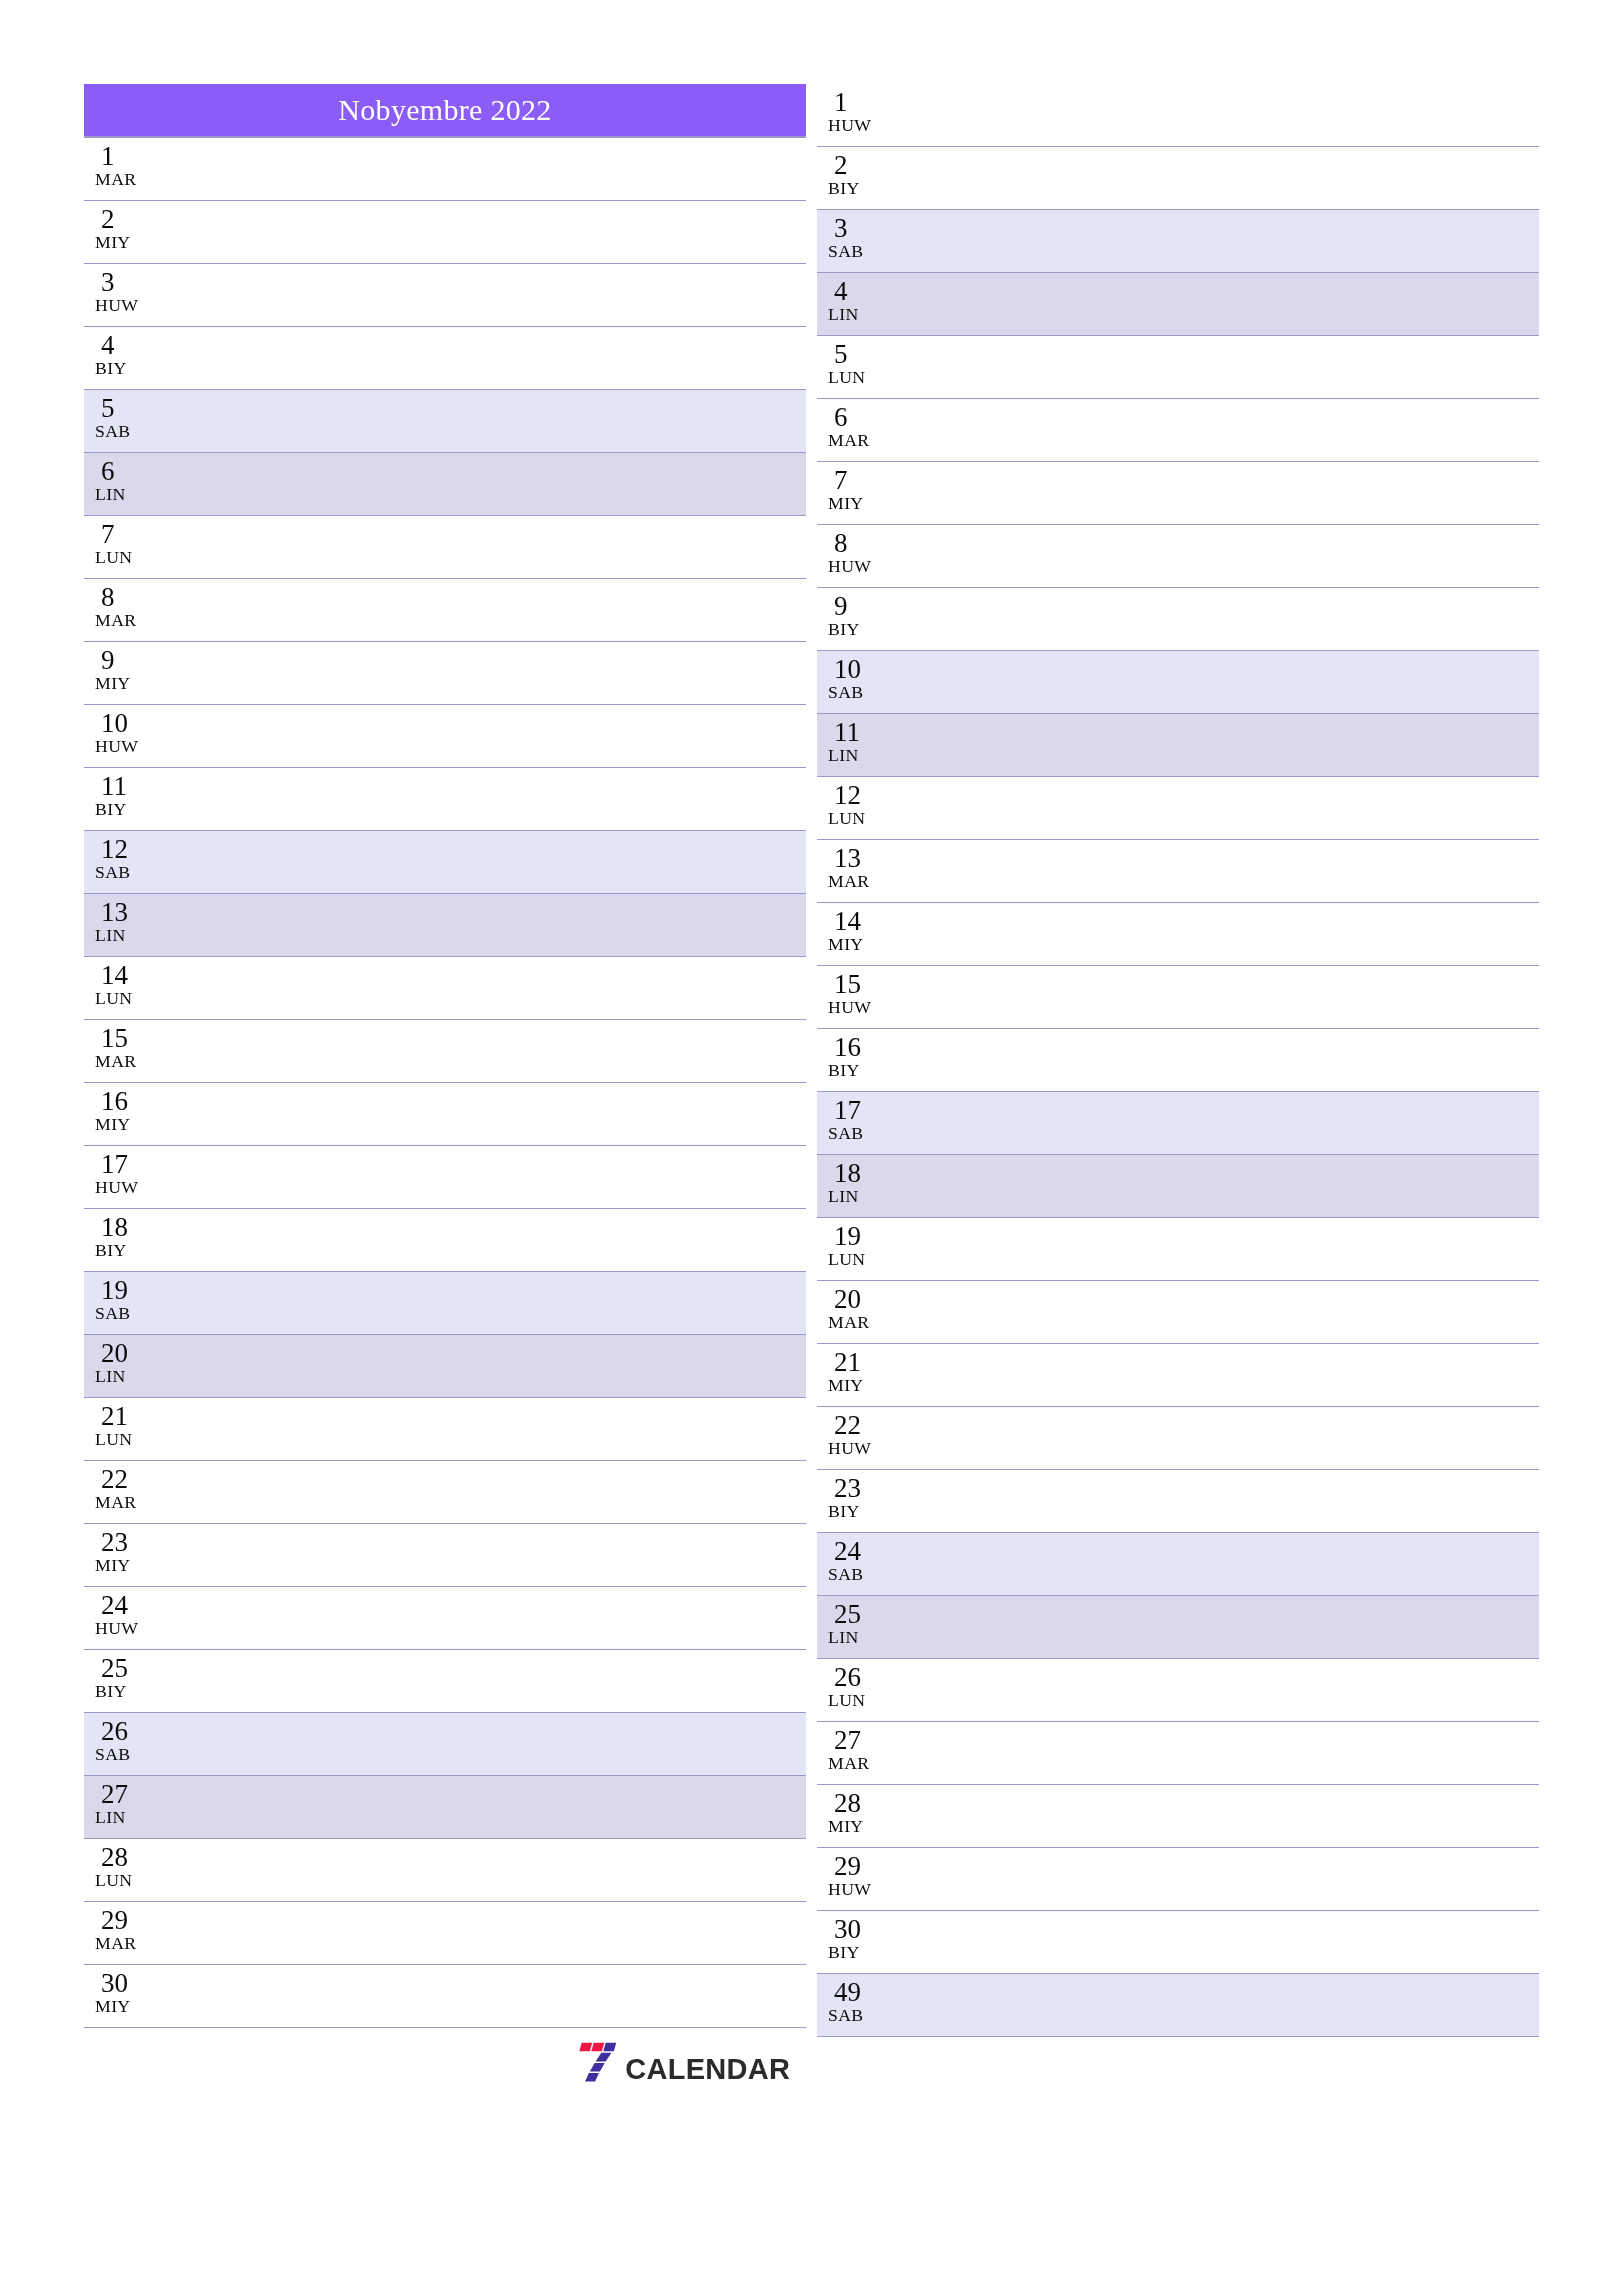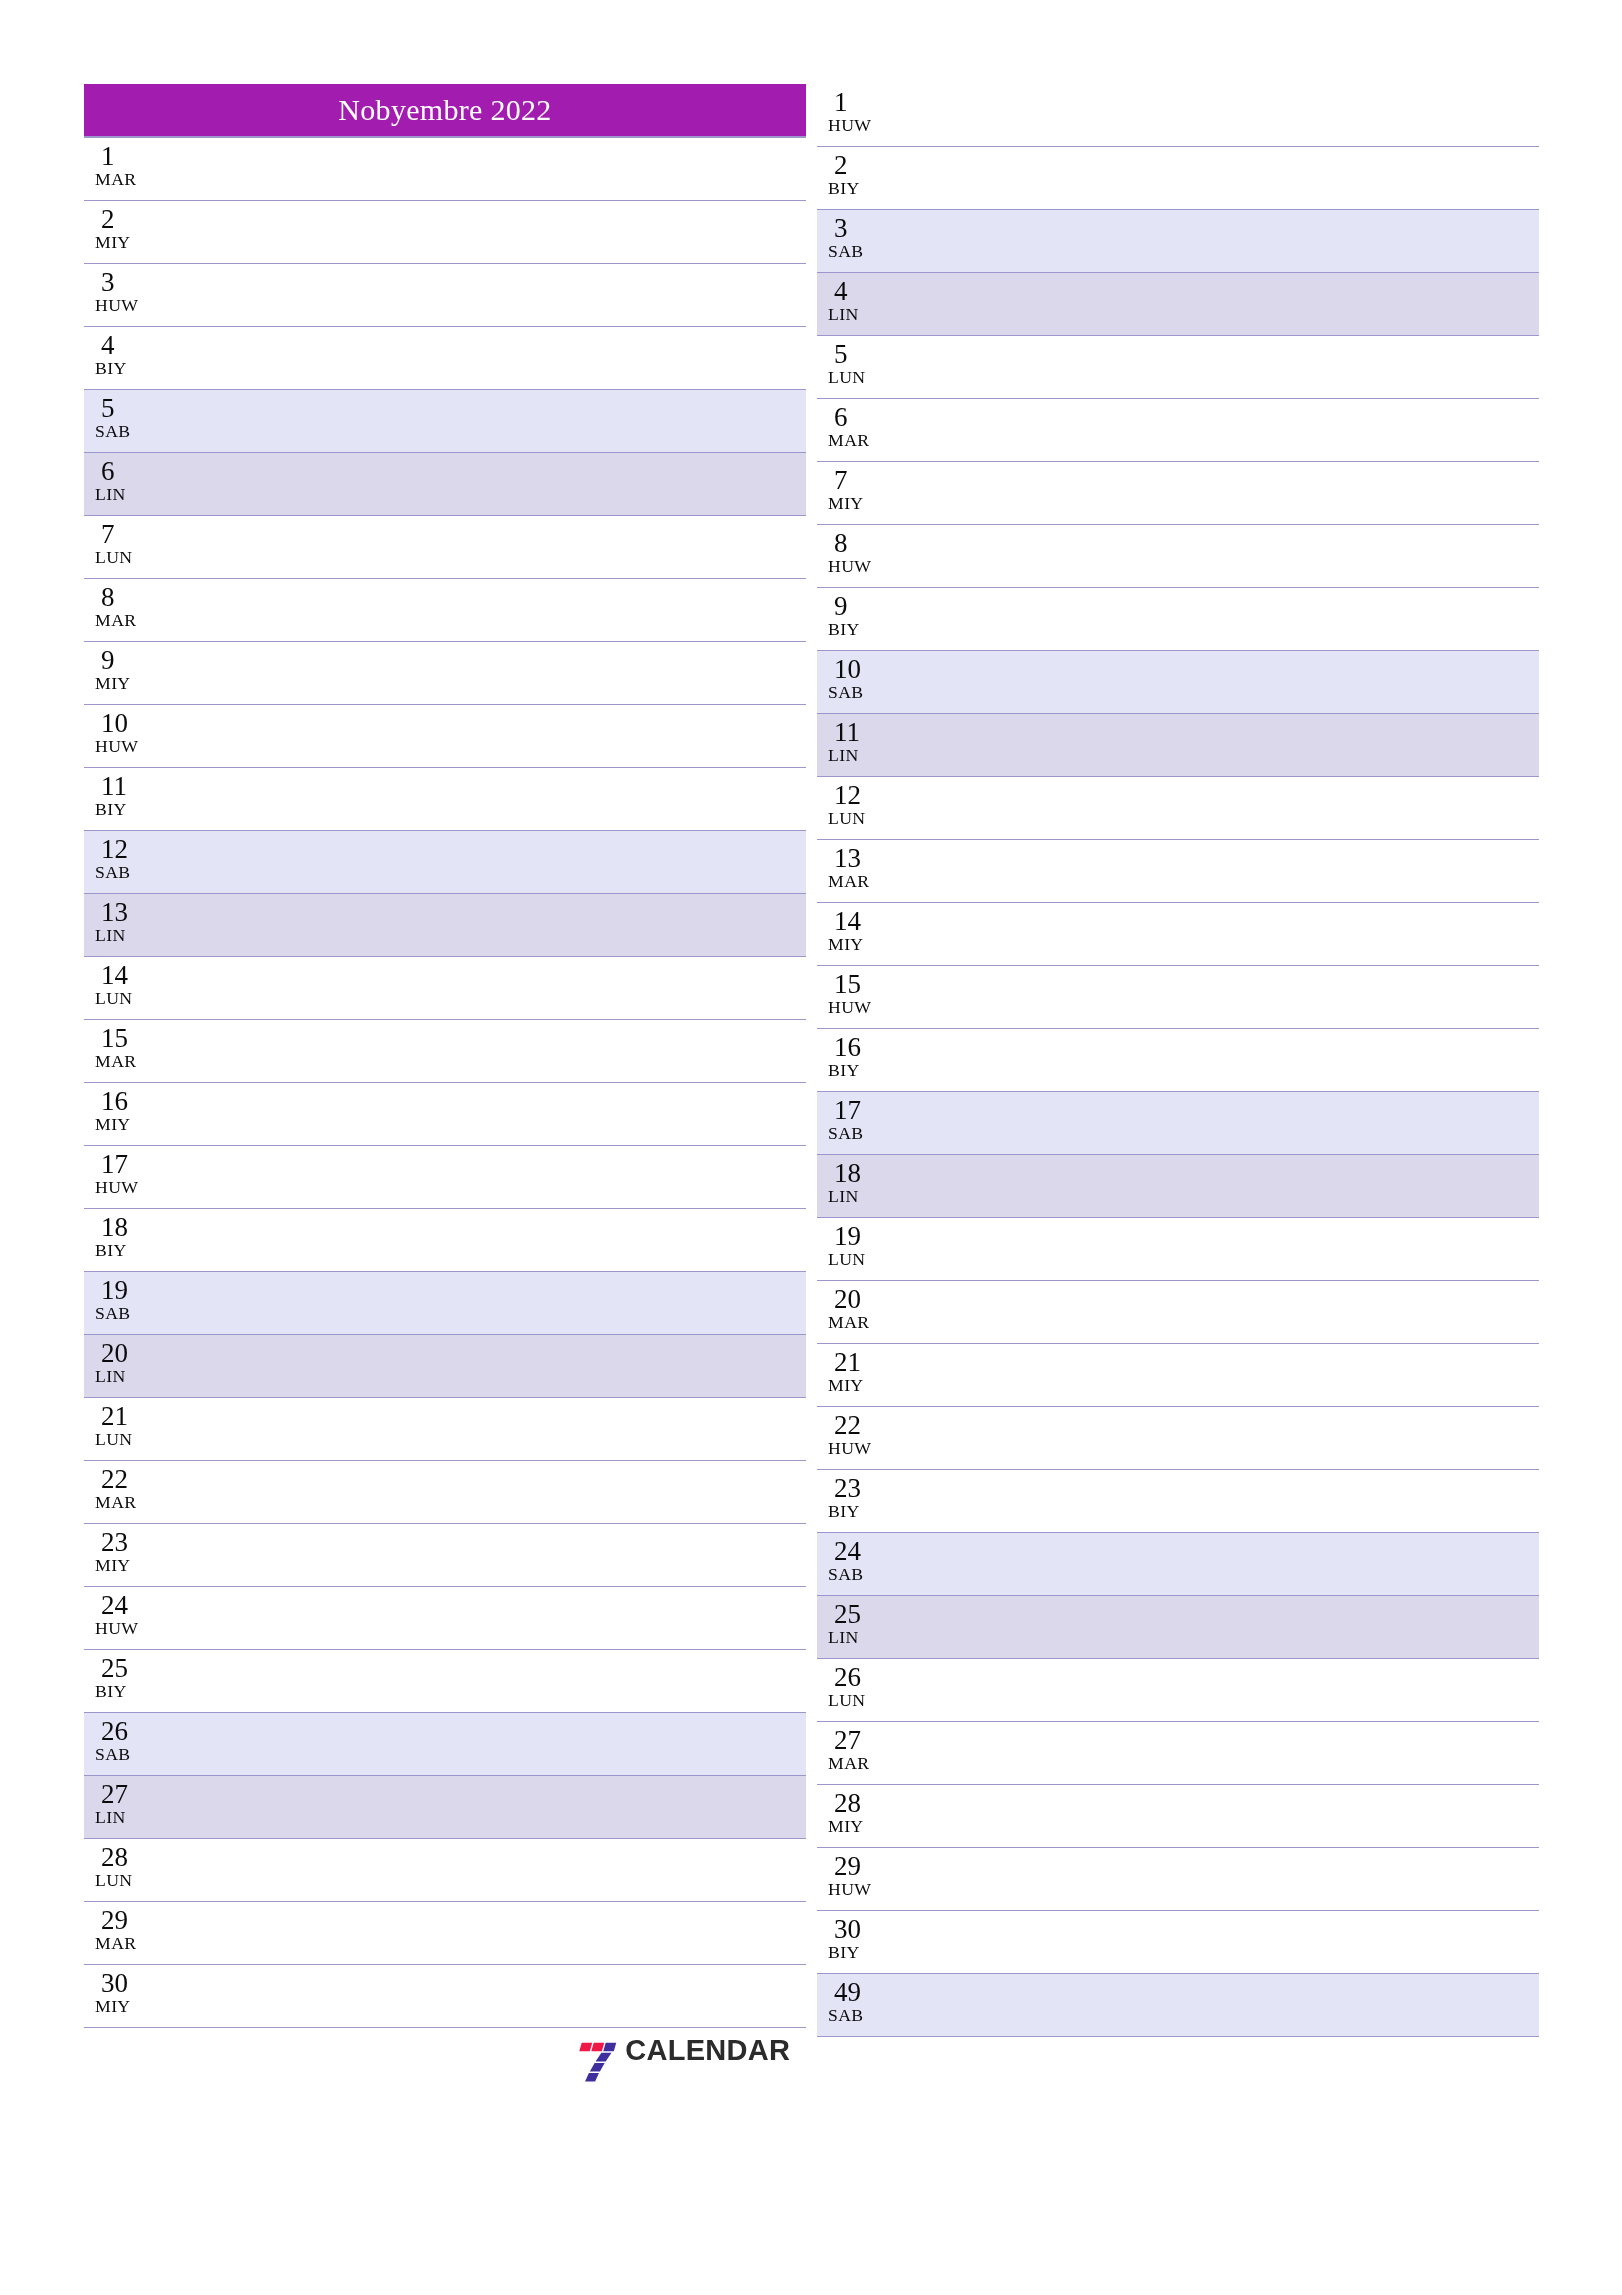--- a/index.html
+++ b/index.html
@@ -32,21 +32,21 @@
   }
 
   .month-col {
     width: 722px;
     display: flex;
     flex-direction: column;
   }
 
   .month-header {
     height: 54px;
-    background: #a21caf;
+    background: #8b5cf6;
     color: #ffffff;
     display: flex;
     align-items: center;
     justify-content: center;
     font-size: 30px;
     font-weight: normal;
     letter-spacing: 0.3px;
     border-bottom: 2px solid #9b97cc;
     box-sizing: border-box;
   }
@@ -92,21 +92,21 @@
     box-sizing: border-box;
     background: #ffffff;
     display: flex;
     align-items: center;
     justify-content: flex-end;
     padding-right: 15.7px;
   }
 
   .logo {
     display: flex;
-    align-items: flex-start;
+    align-items: flex-end;
     gap: 3px;
   }
 
   .logo-mark {
     width: 48px;
     height: 48px;
     display: block;
   }
 
   .logo-text {

